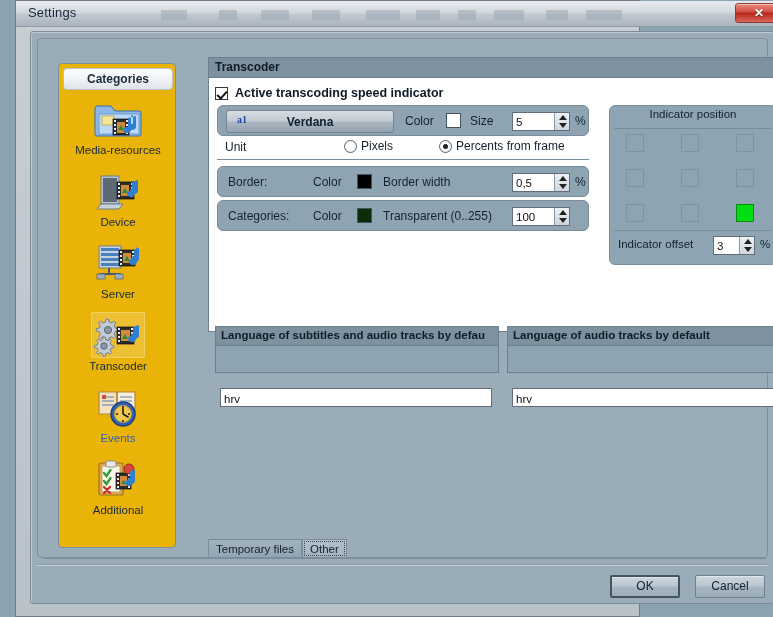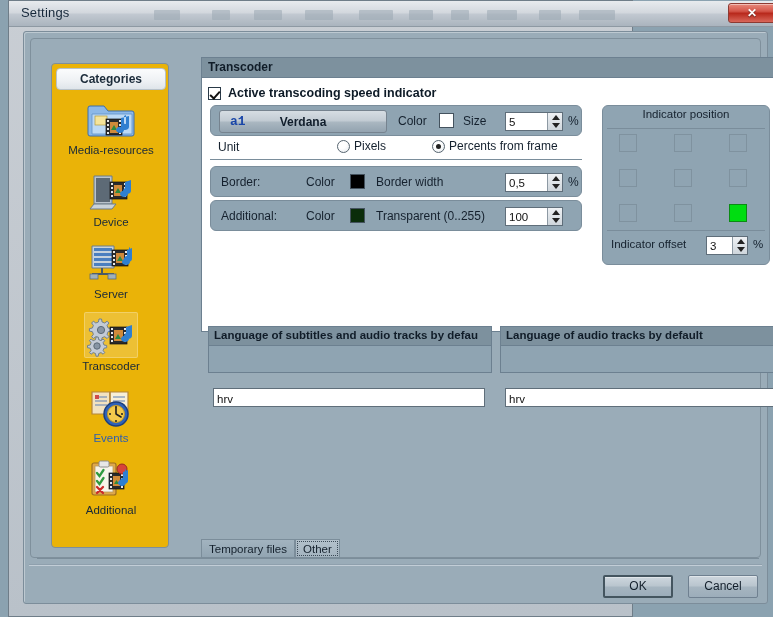--- a/index.html
+++ b/index.html
@@ -9,21 +9,21 @@
     overflow: hidden;
     font-family: "Liberation Sans", sans-serif;
   }
   body {
     background: #8ba2b0;
   }
 
   
   #window {
     position: absolute;
-    left: 8px; top: 0;
+    left: 15px; top: 0;
     width: 625px; height: 617px;
     background: linear-gradient(180deg, #c9ced4 0%, #b9c1c9 100%);
     border: 1px solid #6f7d88;
   }
   #titlebar {
     position: absolute;
     left: 0; top: 0;
     width: 773px; height: 26px;
     background: linear-gradient(180deg, #e8ebee 0%, #d2d7dd 48%, #c2c9d1 52%, #aab4be 100%);
     border-bottom: 1px solid #8e99a3;
@@ -206,22 +206,22 @@
     left: 8px; top: 4px;
     width: 168px; height: 23px;
     background: linear-gradient(180deg, #d6dde3 0%, #c3ccd4 45%, #a9b6c0 55%, #93a3b0 100%);
     border: 1px solid #76838f;
     border-radius: 3px;
     cursor: pointer;
   }
   #font-btn .a1 {
     position: absolute;
     left: 10px; top: 3px;
-    font-family: Liberation Mono, monospace;
-    font-size: 13px;
+    font-family: Liberation Serif, serif;
+    font-size: 10px;
     font-weight: bold;
     color: #1a46a8;
   }
   #font-btn .fname {
     position: absolute;
     left: 0; right: 0; top: 4px;
     text-align: center;
     font-size: 12px;
     font-weight: bold;
     color: #101d2b;
@@ -671,21 +671,21 @@
               <input readonly="" value="0,5" style="">
               <span class="arrows">
                   <span class="up"></span>
                   <span class="dn"></span>
                 </span>
             </span>
             <span class="lbl" style="position:absolute;left:357px;top:8px;">%</span>
           </div>
 
           <div class="panel" style="left:8px; top:122px; width:372px; height:31px;">
-            <span class="lbl" style="position:absolute;left:10px;top:8px;">Additional:</span>
+            <span class="lbl" style="position:absolute;left:10px;top:8px;">Categories:</span>
             <span class="lbl" style="position:absolute;left:95px;top:8px;">Color</span>
             <span class="swatch" style="position:absolute;left:139px;top:7px;background:#0b2d0b;"></span>
             <span class="lbl" style="position:absolute;left:165px;top:8px;">Transparent (0..255)</span>
             <span class="spin" style="left:294px;top:6px;width:58px;">
               <input readonly="" value="100" style="">
               <span class="arrows">
                   <span class="up"></span>
                   <span class="dn"></span>
                 </span>
             </span>

